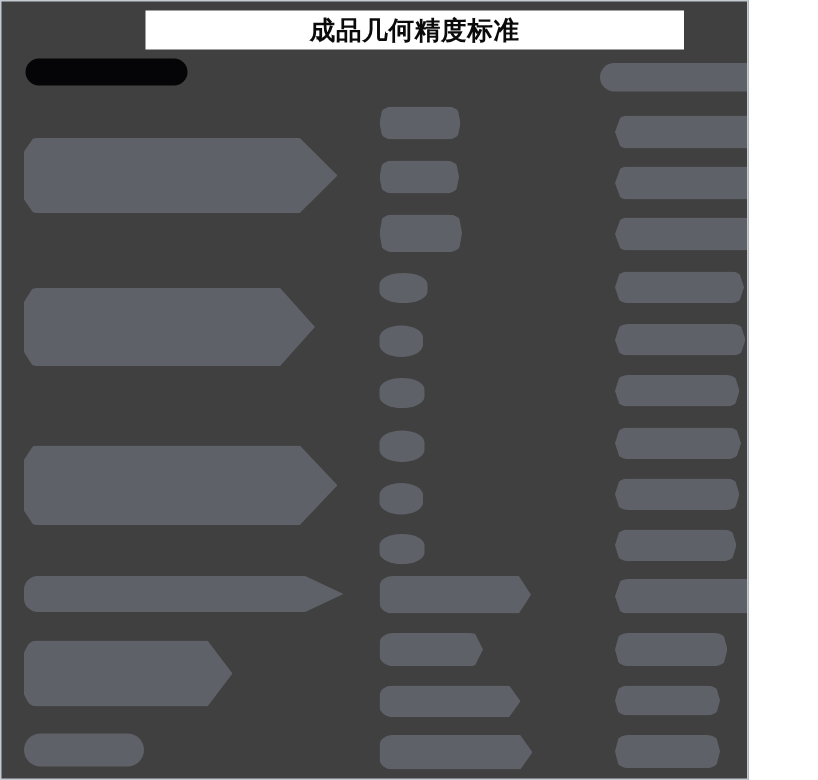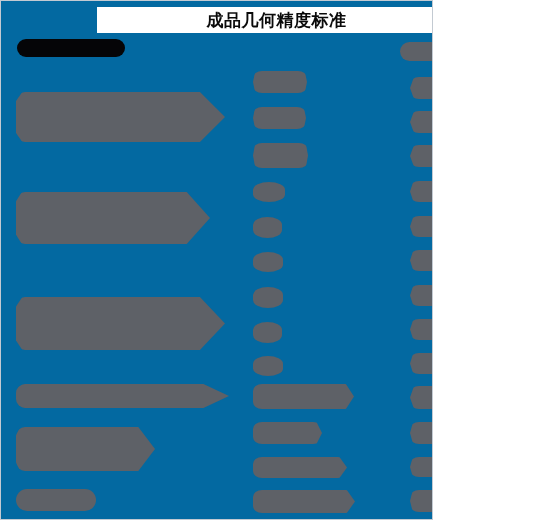--- a/index.html
+++ b/index.html
@@ -54,21 +54,21 @@
   .redaction.cap-hex {
     clip-path: polygon(4% 0%, 96% 0%, 100% 50%, 96% 100%, 4% 100%, 0% 50%);
   }
   .redaction.cap-blob {
     border-radius: 50% / 38%;
   }
 </style>
 </head>
 <body>
 
-<div id="page" style="width: 433px; height: 520px; background: #0369a1; border-color: rgb(195, 202, 210); padding-left: 37px;">
+<div id="page" style="width: 499px; height: 520px; background: #404040; border-color: rgb(195, 202, 210); padding-left: 37px;">
 
   <div id="title-box" style="left: 96px; top: 6px; width: 359px; height: 26px; background: rgb(255, 255, 255);">
     <span id="title-text" style="color: rgb(10, 10, 10); font-size: 17px;">成品几何精度标准</span>
   </div>
 
   <div class="redaction dark cap-round" id="heading-redaction" style="left: 16px; top: 38px; width: 108px; height: 18px; background: rgb(5, 5, 7);"></div>
 
   <div id="columns-host">
       <div class="redaction cap-point" style="left: 15px; top: 91px; width: 209px; height: 50px; background: rgb(94, 97, 103);"></div>
       <div class="redaction cap-point" style="left: 15px; top: 191px; width: 194px; height: 52px; background: rgb(94, 97, 103);"></div>

